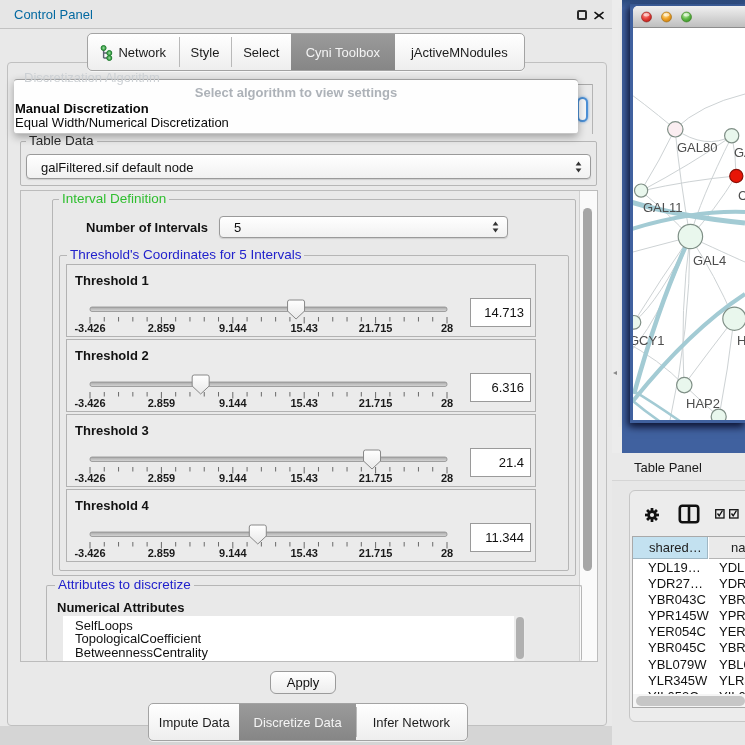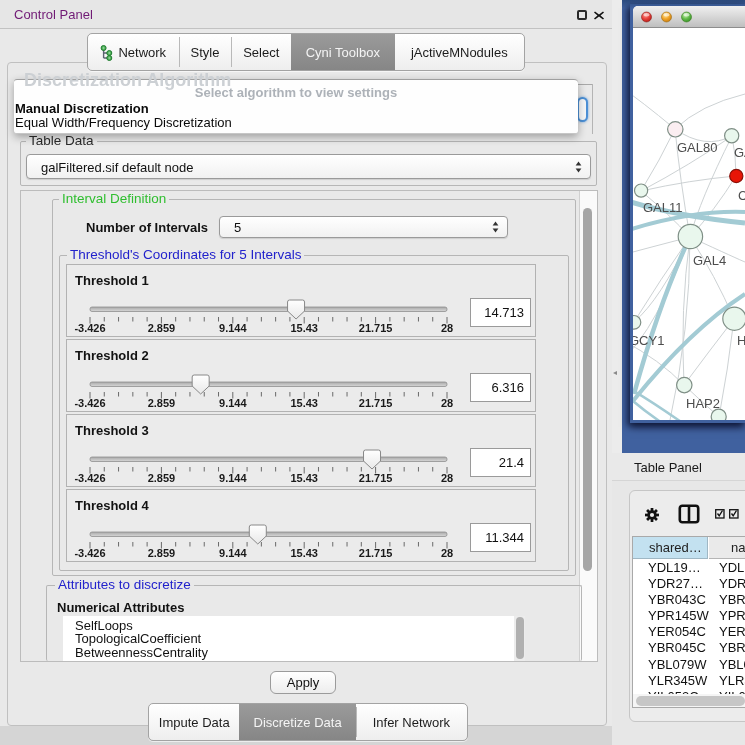--- a/index.html
+++ b/index.html
@@ -26,21 +26,21 @@
   background:linear-gradient(#ffffff,#eeeeee); display:flex; overflow:hidden; box-shadow:0 1px 0 rgba(255,255,255,0.6); }
 .seg .s { font-size:13px; color:#1c1c1c; display:flex; align-items:center; justify-content:center; position:relative; }
 .seg .s.sep::before { content:""; position:absolute; left:0; top:3px; bottom:3px; width:1px; background:#b9b9b9; }
 .seg .s.on { background:linear-gradient(#9a9a9a,#868686); color:#f4f4f4; }
 </style>
 </head>
 <body>
 
 <div class="abs" style="left:0; top:0; width:612px; height:745px; background:#e9e9e9;"></div>
 <div class="abs" style="left:0; top:0; width:612px; height:29px; background:#e6e6e6; border-bottom:1px solid #c2c2c2;"></div>
-<div class="abs" style="left:14px; top:7px; font-size:13px; color:#701a75;">Control Panel</div>
+<div class="abs" style="left:14px; top:7px; font-size:13px; color:#0369a1;">Control Panel</div>
 <div class="abs" style="left:577px; top:10px; width:10px; height:10px; border:2px solid #2a2a2a; border-radius:2px;"></div>
 <svg class="abs" style="left:593px; top:10px;" width="12" height="11" viewBox="0 0 12 11">
  <path d="M2 1.5 L6 4.5 L10 1.5 L11 2.5 L7.5 5.5 L11 8.5 L10 9.5 L6 6.5 L2 9.5 L1 8.5 L4.5 5.5 L1 2.5 Z" fill="#111"></path>
 </svg>
 
 <div class="abs" style="left:0; top:726px; width:612px; height:19px; background:#d5d5d5;"></div>
 
 <div class="abs" style="left:7px; top:62px; width:600px; height:664px; border:1px solid #c0c0c0; border-radius:4px; background:#e9e9e9;"></div>
 
 <div class="seg" style="left:87px; top:33px; width:438px;">
@@ -314,24 +314,24 @@
 
 <div class="abs" style="left:270px; top:671px; width:66px; height:23px; border:1px solid #9b9b9b; border-radius:6px; background:linear-gradient(#ffffff,#ededed); text-align:center; line-height:21px; font-size:13px; color:#121212;">Apply</div>
 
 <div class="seg" style="left:148px; top:703px; width:320px;">
   <div class="s" style="width:91px;">Impute Data</div>
   <div class="s on" style="width:117px;">Discretize Data</div>
   <div class="s sep" style="width:112px;">Infer Network</div>
 </div>
 
 <div class="abs" style="left:14px; top:79px; width:564px; height:55px; background:#fefefe; border-top:1px solid #9f9f9f; border-bottom:1px solid #c6c6c6; border-radius:3px 4px 3px 3px; box-shadow:0 3px 8px rgba(0,0,0,0.32);"></div>
-<div class="abs" style="left:24px; top:70px; font-size:18px; font-weight:bold; color:#ccd0d4;text-align:right;">Discretization Algorithm</div>
+<div class="abs" style="left:24px; top:70px; font-size:13px; font-weight:normal; color:#ccd0d4;text-align:right;">Discretization Algorithm</div>
 <div class="abs" style="left:14px; top:85px; width:564px; text-align:center; font-size:13px; font-weight:bold; color:#adb2b8;">Select algorithm to view settings</div>
 <div class="abs" style="left:15px; top:101px; font-size:13px; font-weight:bold; color:#0a0a0a;">Manual Discretization</div>
-<div class="abs" style="left:15px; top:115px; font-size:13px; color:#0a0a0a;">Equal Width/Frequency Discretization</div>
+<div class="abs" style="left:15px; top:115px; font-size:13px; color:#0a0a0a;">Equal Width/Numerical Discretization</div>
 
 <div class="abs" style="left:612px; top:0; width:133px; height:745px; background:#ececec;"></div>
 
 <div class="abs" style="left:622px; top:0; width:123px; height:453px; background:linear-gradient(#2c4b7e,#40619f 8px,#40619f);"></div>
 
 <div class="abs" style="left:630px; top:4px; width:115px; height:419px; box-shadow:0 4px 8px rgba(0,0,25,0.6), -3px 3px 6px rgba(0,0,25,0.45);"></div>
 
 <div class="abs" style="left:633px; top:6px; width:112px; height:414px; background:#fff; border-radius:5px 0 0 0; overflow:hidden;">
   <div style="position:absolute; left:0; top:0; right:0; height:22px; background:linear-gradient(#f0f0f0,#bfbfbf); border-bottom:1px solid #8d8d8d;"></div>
   <svg style="position:absolute; left:0; top:0;" width="112" height="22" viewBox="0 0 112 22">

